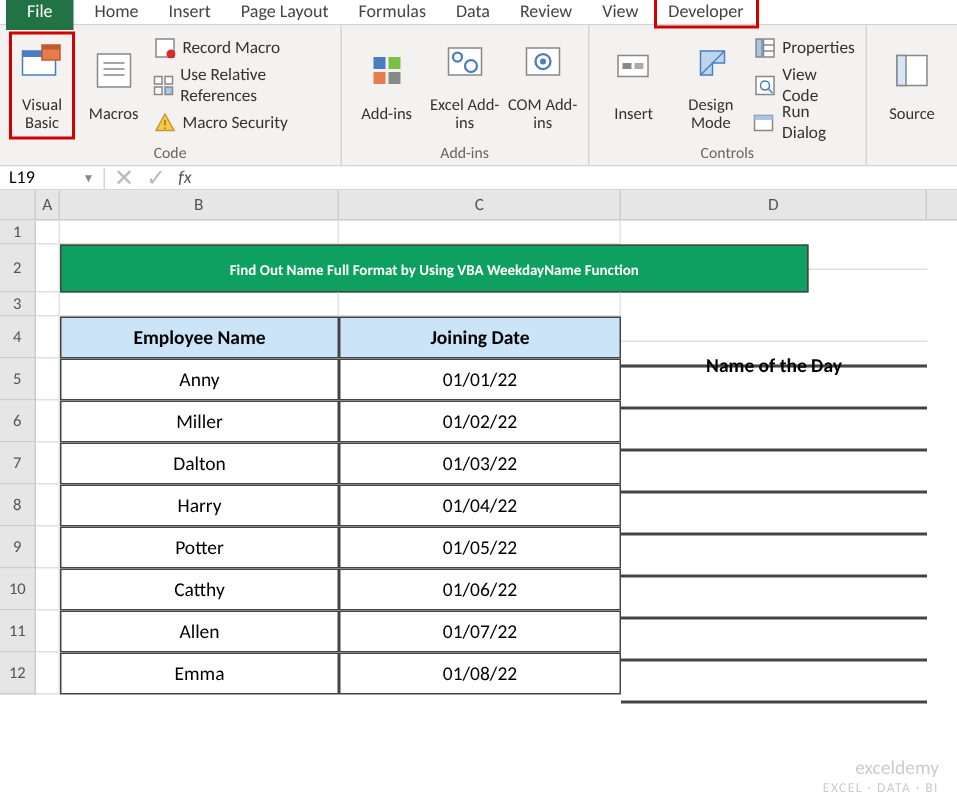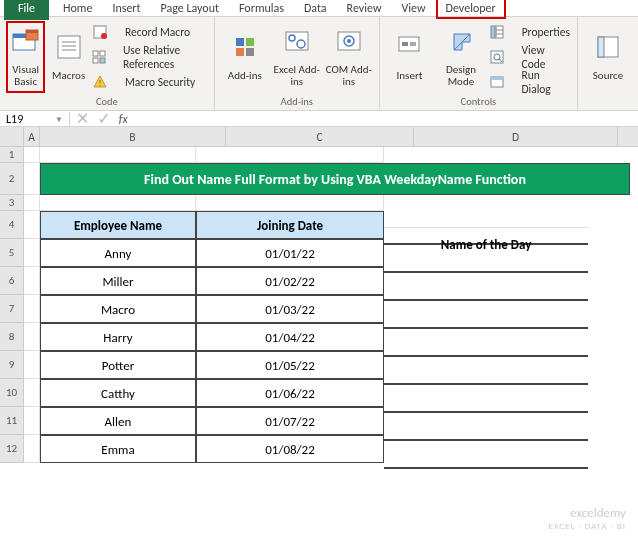--- a/index.html
+++ b/index.html
@@ -12,21 +12,21 @@
 .ribbon-tabs .tab.active { border: 2px solid #d40000; padding: 2px 8px; }
 
 
 .ribbon { display: flex; background: #f3f2f1; border-bottom: 1px solid #d4d4d4; height: 94px; }
 .group { display: flex; flex-direction: column; justify-content: space-between; border-right: 1px solid #d4d4d4; padding: 4px 6px 2px 6px; }
 .group-label { font-size: 10.5px; color: #666; text-align: center; padding-top: 2px; }
 .group-content { display: flex; align-items: flex-start; gap: 4px; flex: 1; }
 .big-btn { display: flex; flex-direction: column; align-items: center; justify-content: center; width: 48px; height: 72px; font-size: 11px; color: #333; gap: 8px; text-align: center; line-height: 1.1; }
 .big-btn.highlight { border: 2px solid #d40000; }
 .small-items { display: flex; flex-direction: column; gap: 3px; }
-.small-item { display: flex; align-items: center; gap: 17px; font-size: 11.5px; color: #333; height: 22px; }
+.small-item { display: flex; align-items: center; gap: 4px; font-size: 11.5px; color: #333; height: 22px; }
 .ico { width: 16px; height: 16px; display: inline-flex; align-items: center; justify-content: center; }
 .big-ico { width: 30px; height: 30px; display: inline-flex; align-items: center; justify-content: center; }
 
 
 .formula-bar { display: flex; align-items: center; border-bottom: 1px solid #d4d4d4; height: 16px; background: #fff; }
 .name-box { width: 70px; border-right: 1px solid #d4d4d4; padding: 0 6px; font-size: 12px; display:flex; align-items:center; justify-content:space-between;}
 .fx-controls { display: flex; align-items: center; padding: 0 6px; gap: 8px; color: #888;}
 .fx-label { font-style: italic; font-size: 12px; color: #555;}
 .nb-arrow { font-size: 8px; color: #888;}
 
@@ -40,25 +40,25 @@
 .ch-C { width: 188px; }
 .ch-D { width: 204px; }
 
 .rows { }
 .row { display: flex; height: 28px; }
 .row.short { height: 16px; }
 .row.title { height: 32px; }
 .rh { width: 24px; border-right: 1px solid #ccc; border-bottom: 1px solid #ccc; background: #e6e6e6; font-size: 11px; color: #555; display:flex; align-items:center; justify-content:center;}
 .cell { border-right: 1px solid #e0e0e0; border-bottom: 1px solid #e0e0e0; display:flex; align-items:center; justify-content:center; font-size: 13px;}
 .c-A { width: 16px; }
-.c-B { width: 156px; }
+.c-B { width: 186px; }
 .c-C { width: 188px; }
 .c-D { width: 204px; margin-top: 32px; }
 
-.title-cell { background: #0ea060; color: #fff; font-weight: bold; font-size: 14px; border: 1px solid #444; width: 590px;}
+.title-cell { background: #0ea060; color: #fff; font-weight: bold; font-size: 10px; border: 1px solid #444; width: 499px;}
 .hdr-cell { background: #cce4f7; font-weight: bold; border: 1px solid #444; }
 .data-cell { border: 1px solid #444; background: #fff;}
 .empty-border { border: 1px solid #444; background: #fff;}
 
 .watermark { position: absolute; right: 12px; bottom: 10px; text-align: right; color: #ccc; font-size: 13px;}
 .watermark .sub { font-size: 9px; letter-spacing: 1px; }
 </style>
 </head>
 <body>
 
@@ -308,21 +308,21 @@
     <div class="row">
       <div class="rh">6</div>
       <div class="cell c-A"></div>
       <div class="cell c-B data-cell">Miller</div>
       <div class="cell c-C data-cell">01/02/22</div>
       <div class="cell c-D empty-border"></div>
     </div>
     <div class="row">
       <div class="rh">7</div>
       <div class="cell c-A"></div>
-      <div class="cell c-B data-cell">Macro</div>
+      <div class="cell c-B data-cell">Dalton</div>
       <div class="cell c-C data-cell">01/03/22</div>
       <div class="cell c-D empty-border"></div>
     </div>
     <div class="row">
       <div class="rh">8</div>
       <div class="cell c-A"></div>
       <div class="cell c-B data-cell">Harry</div>
       <div class="cell c-C data-cell">01/04/22</div>
       <div class="cell c-D empty-border"></div>
     </div>

